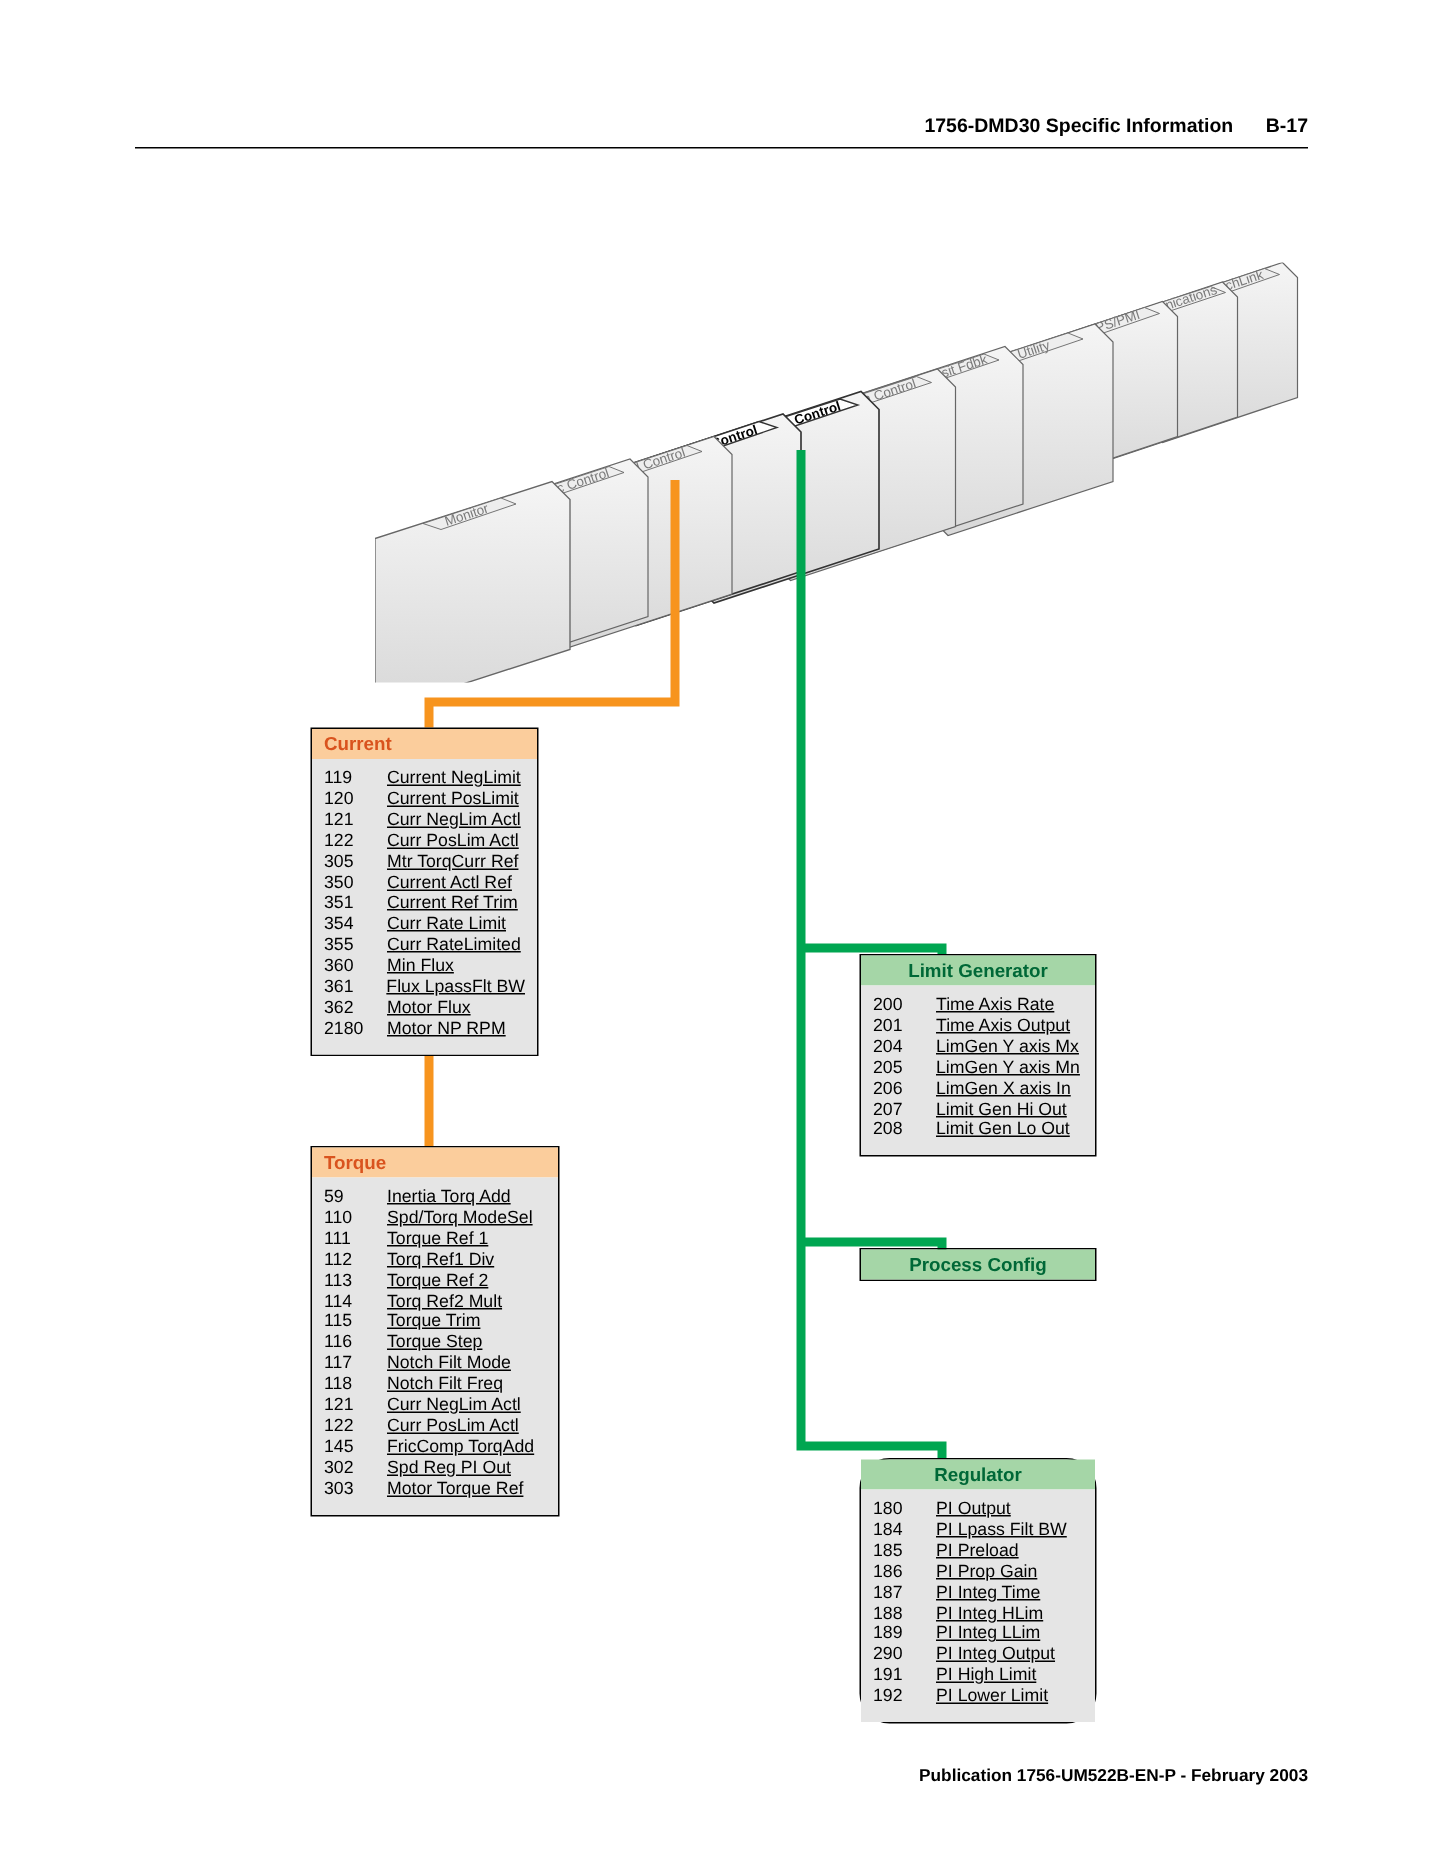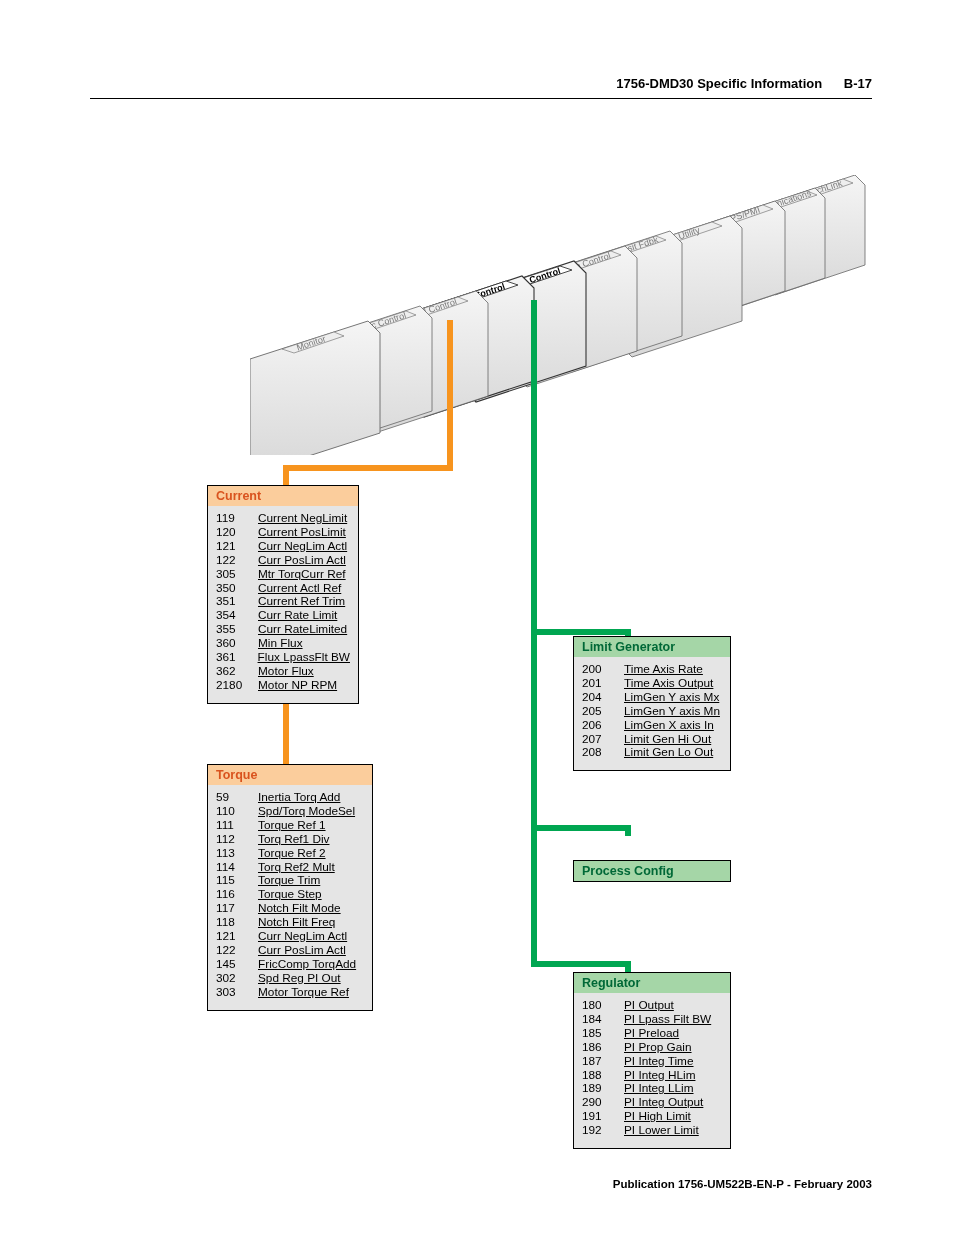--- a/index.html
+++ b/index.html
@@ -53,39 +53,40 @@
     padding: 3px 8px;
     font-size: 12.5px;
   }
   .box-header.orange {
     background: #fbcd9c;
     color: #d9531e;
   }
   .box-header.green {
     background: #a5d6a7;
     color: #006837;
+    text-align: center;
   }
   .box-body {
     padding: 6px 8px 10px;
     background: #e5e5e5;
   }
   .row {
     display: flex;
     line-height: 1.18;
     font-size: 11.8px;
   }
   .row .num { width: 42px; }
   .row .lbl { flex: 1; white-space: nowrap; text-decoration: underline; }
 
   
   .box-current { left: 207px; top: 485px; width: 152px; }
   .box-torque { left: 207px; top: 764px; width: 166px; }
   .box-limit  { left: 573px; top: 636px; width: 158px; }
-  .box-process{ left: 573px; top: 832px; width: 158px; margin-top: 28px; }
-  .box-reg    { left: 573px; top: 972px; width: 158px; }
+  .box-process{ left: 573px; top: 832px; width: 158px; }
+  .box-reg    { left: 573px; top: 972px; width: 158px; border-radius: 20px; }
 
   .box-current .box-header,
   .box-torque .box-header { border-bottom: none; }
 
   
   .folder-label {
     font-family: Helvetica, Arial, sans-serif;
     font-size: 9px;
     fill: #7a7a7a;
   }

